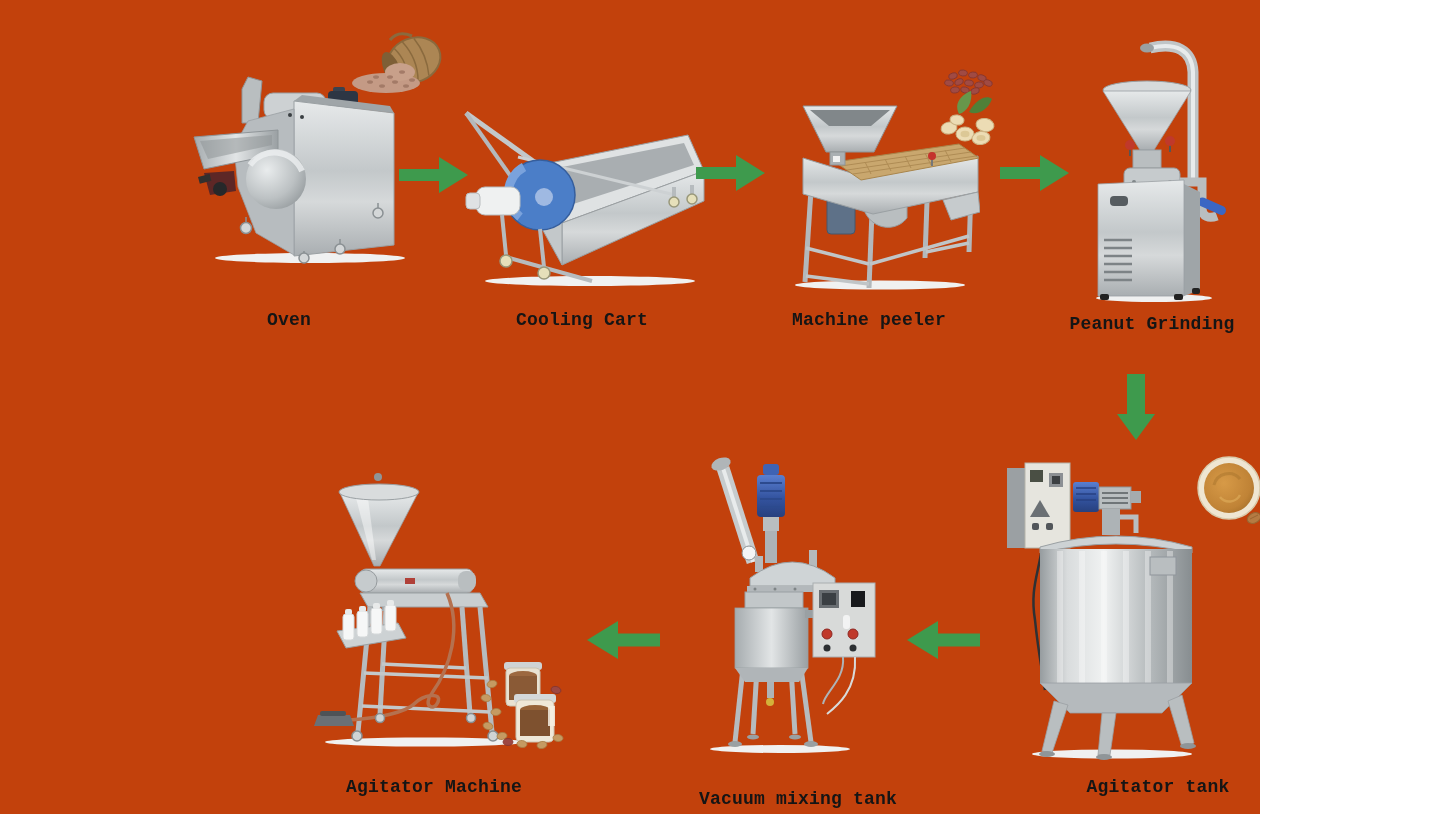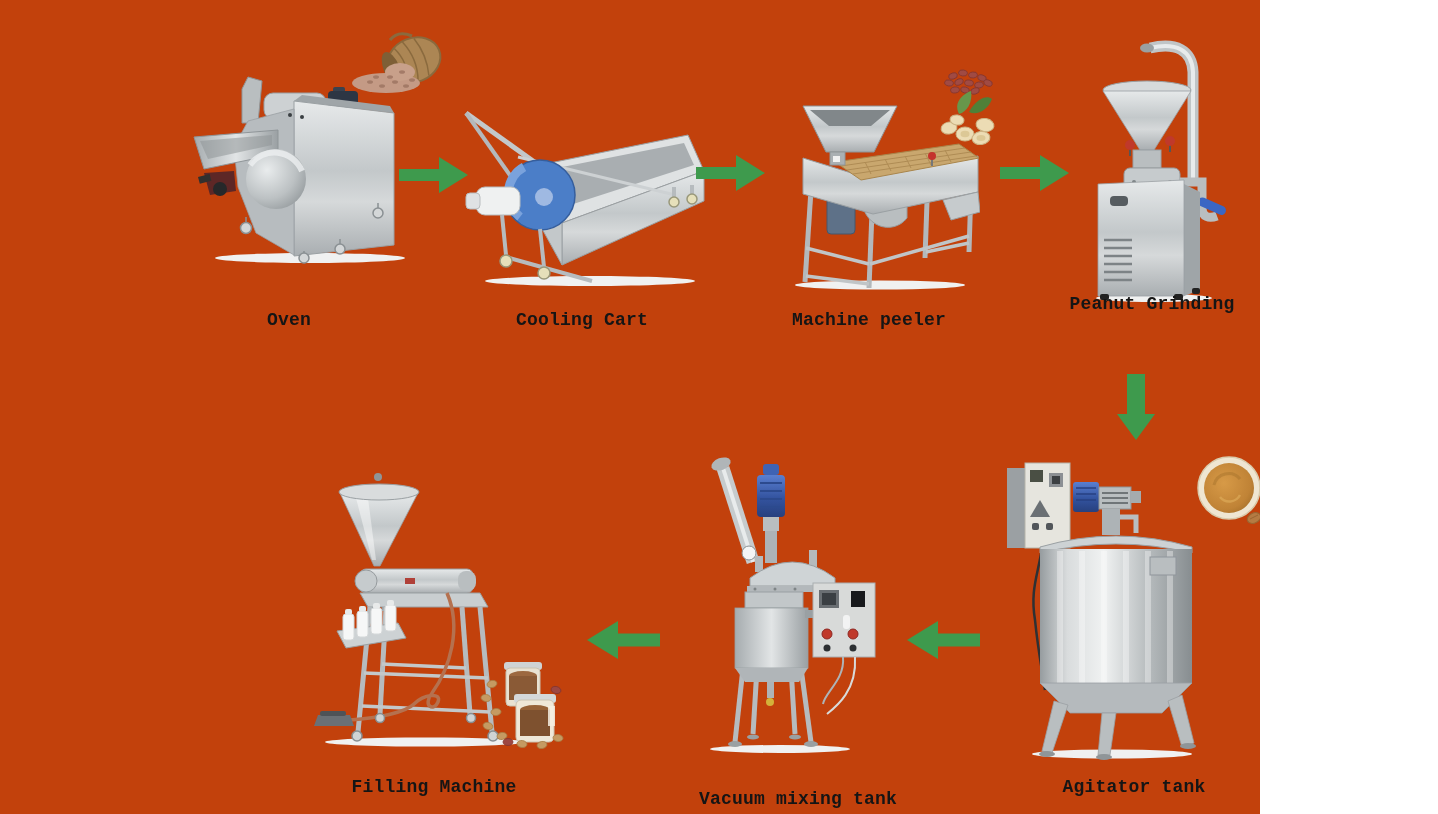--- a/index.html
+++ b/index.html
@@ -430,18 +430,18 @@
   <svg class="arrow" style="left:907px;top:621px;width:73px;height:38px" viewBox="0 0 73 38">
     <polygon points="73,12.5 31,12.5 31,0 0,19 31,38 31,25.5 73,25.5"></polygon>
   </svg>
   <svg class="arrow" style="left:587px;top:621px;width:73px;height:38px" viewBox="0 0 73 38">
     <polygon points="73,12.5 31,12.5 31,0 0,19 31,38 31,25.5 73,25.5"></polygon>
   </svg>
 
   <div class="step-label" style="left:289px;top:310px">Oven</div>
   <div class="step-label" style="left:582px;top:310px">Cooling Cart</div>
   <div class="step-label" style="left:869px;top:310px">Machine peeler</div>
-  <div class="step-label" style="left:1152px;top:294px">Peanut Grinding</div>
-  <div class="step-label" style="left:1134px;top:777px">Agitator tank</div>
+  <div class="step-label" style="left:1152px;top:314px">Peanut Grinding</div>
+  <div class="step-label" style="left:1158px;top:777px">Agitator tank</div>
   <div class="step-label" style="left:798px;top:789px">Vacuum mixing tank</div>
-  <div class="step-label" style="left:434px;top:777px">Filling Machine</div>
+  <div class="step-label" style="left:434px;top:777px">Agitator Machine</div>
 
 </div>
 
 </body></html>

